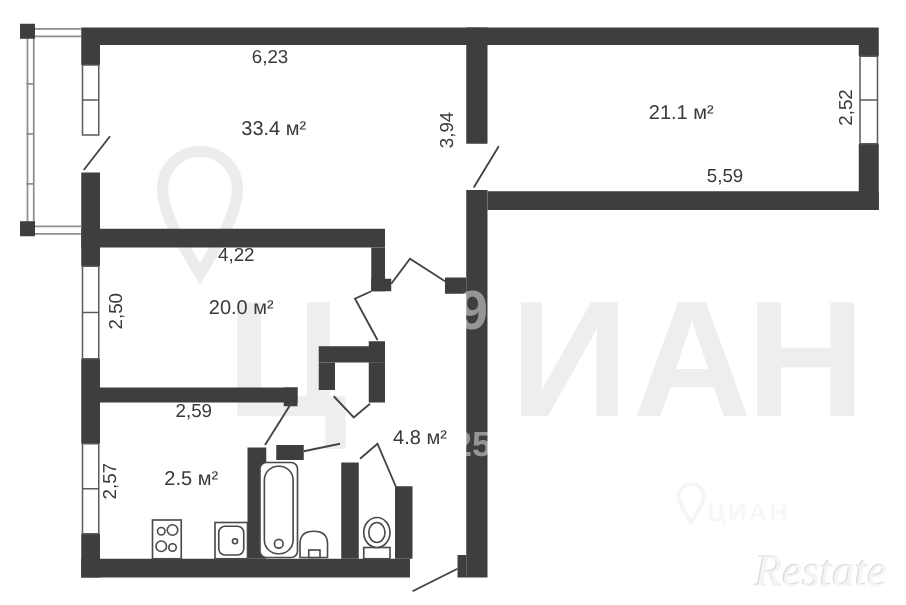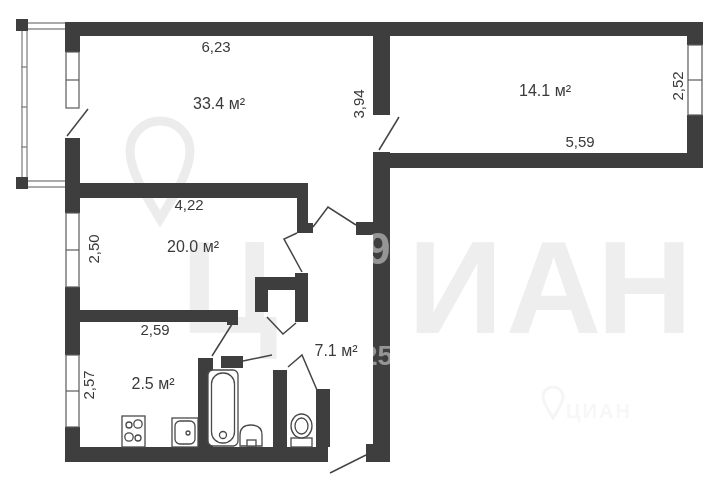--- a/index.html
+++ b/index.html
@@ -133,29 +133,30 @@
       </g>
     </g>
   </svg>
 
   <span class="wm-digit" style="left:366px;top:224px;font-size:44px">9</span>
   <span class="wm-digit" style="left:362px;top:340px;font-size:28px">25</span>
 
   <div class="lbl" style="left:216px;top:46px">6,23</div>
   <div class="lbl area" style="left:219px;top:104px">33.4 м²</div>
   <div class="lbl rot" style="left:358px;top:104px">3,94</div>
-  <div class="lbl area" style="left:545px;top:91px">14.1 м²</div>
+  <div class="lbl area" style="left:545px;top:91px">21.1 м²</div>
   <div class="lbl" style="left:580px;top:141px">5,59</div>
   <div class="lbl rot" style="left:677px;top:86px">2,52</div>
   <div class="lbl" style="left:189px;top:204px">4,22</div>
   <div class="lbl area" style="left:193px;top:247px">20.0 м²</div>
   <div class="lbl rot" style="left:93px;top:249px">2,50</div>
   <div class="lbl" style="left:155px;top:329px">2,59</div>
   <div class="lbl area" style="left:153px;top:384px">2.5 м²</div>
   <div class="lbl rot" style="left:88px;top:385px">2,57</div>
-  <div class="lbl area" style="left:336px;top:351px">7.1 м²</div>
+  <div class="lbl area" style="left:336px;top:351px">4.8 м²</div>
 
   <svg class="logo-pin-small" width="24" height="34" viewBox="0 0 24 34">
     <path d="M12,32 C7,24 2,16 2,11 a10,10 0 1 1 20,0 c0,5 -5,13 -10,21 Z" fill="none" stroke="#f5f5f5" stroke-width="3"></path>
   </svg>
   <div class="logo-small">ЦИАН</div>
+  <div class="restate">Restate</div>
 
 </div>
 
 </body></html>

